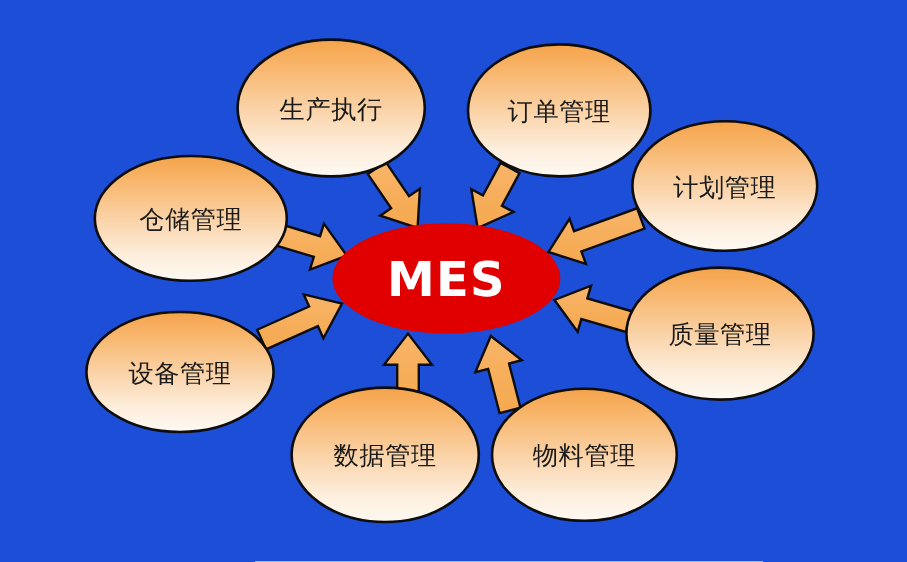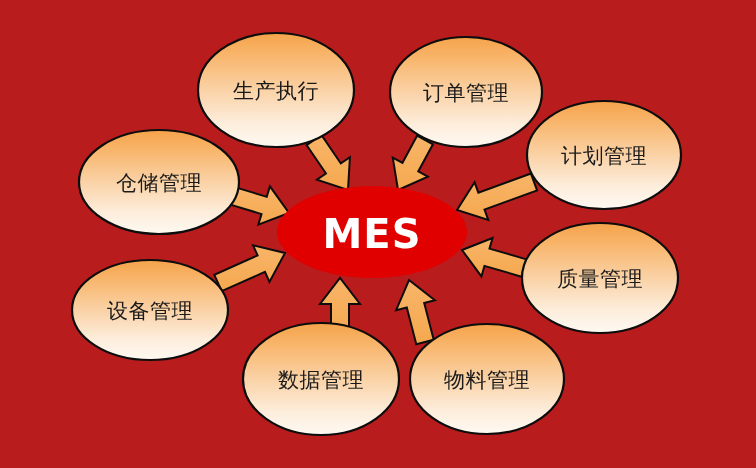--- a/index.html
+++ b/index.html
@@ -10,21 +10,21 @@
   body {
     width: 756px;
     height: 468px;
     font-family: "DejaVu Sans", "Liberation Sans", sans-serif;
     overflow: hidden;
   }
   #diagram-root {
     position: relative;
     width: 756px;
     height: 468px;
-    background: #b91c1c;
+    background: #1d4ed8;
   }
   svg#diagram-svg {
     display: block;
     width: 756px;
     height: 468px;
   }
   .node-label {
     font-family: "DejaVu Sans", "Liberation Sans", sans-serif;
     font-size: 21px;
     fill: #1a1a1a;

